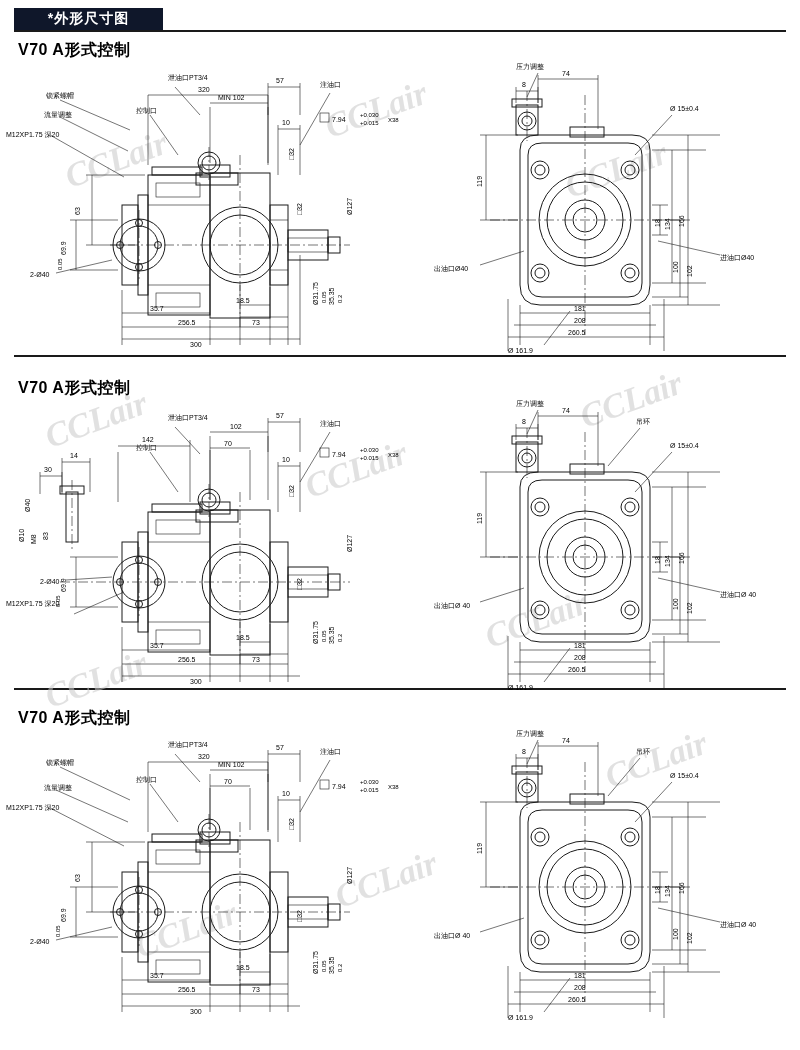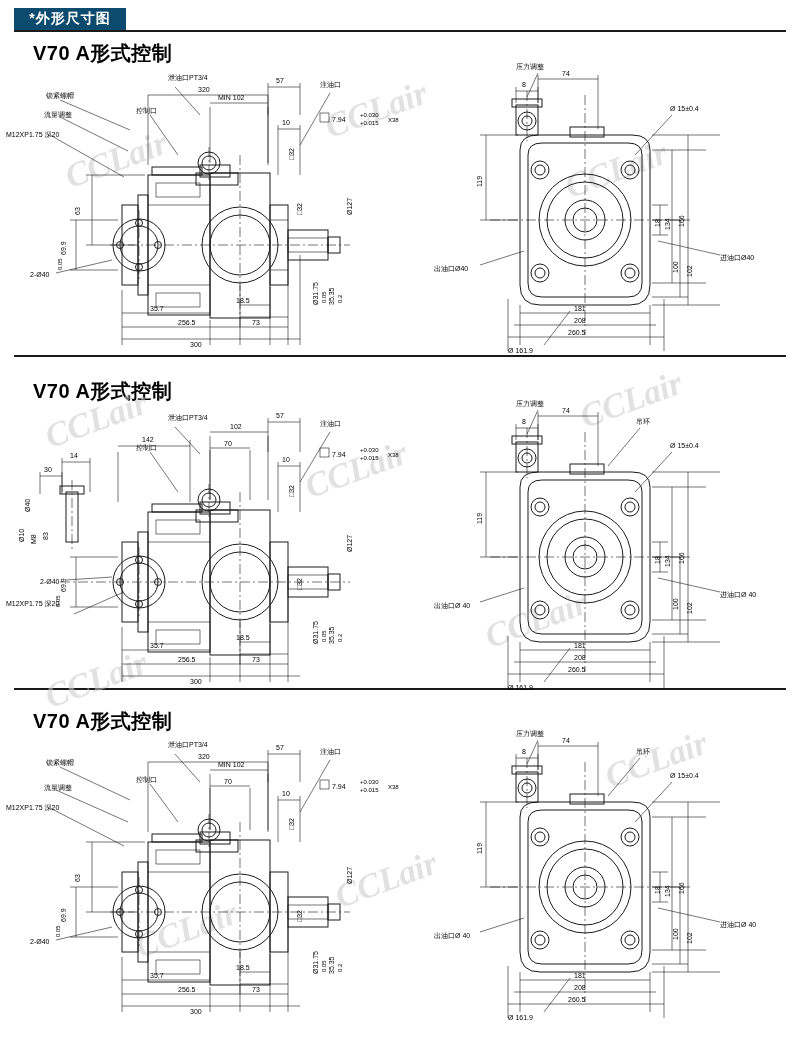--- a/index.html
+++ b/index.html
@@ -1,28 +1,28 @@
 <!DOCTYPE html>
 <html><head>
 <meta charset="utf-8">
 <style>
   html,body{margin:0;padding:0;background:#fff;}
   body{width:800px;height:1050px;position:relative;font-family:"Liberation Sans",sans-serif;color:#000;overflow:hidden;}
   .page{position:relative;width:800px;height:1050px;}
 
   
-  .hdr{position:absolute;left:14px;top:8px;width:112px;height:22px;background:#0c4a6e;color:#fff;
+  .hdr{position:absolute;left:14px;top:8px;width:149px;height:22px;background:#0f172a;color:#fff;
        display:flex;align-items:center;justify-content:center;font-size:14px;font-weight:bold;letter-spacing:1px;}
   .hdr-rule{position:absolute;left:14px;top:30px;width:772px;height:2px;background:#1a1a1a;}
 
   
   .sec-rule{position:absolute;left:14px;width:772px;height:2px;background:#1a1a1a;}
 
   
-  .sec-title{position:absolute;font-size:20px;font-weight:bold;letter-spacing:.5px;margin-left:15px;}
+  .sec-title{position:absolute;font-size:16px;font-weight:bold;letter-spacing:.5px;}
 
   
   .wm{position:absolute;font-size:34px;font-weight:bold;color:#c9c9c9;opacity:.55;
       transform:rotate(-20deg);transform-origin:left top;white-space:nowrap;
       font-family:"Liberation Serif",serif;font-style:italic;pointer-events:none;}
 
   
   .draw{position:absolute;}
   svg{display:block;overflow:visible;}
   .ln{stroke:#1a1a1a;stroke-width:1;fill:none;}

